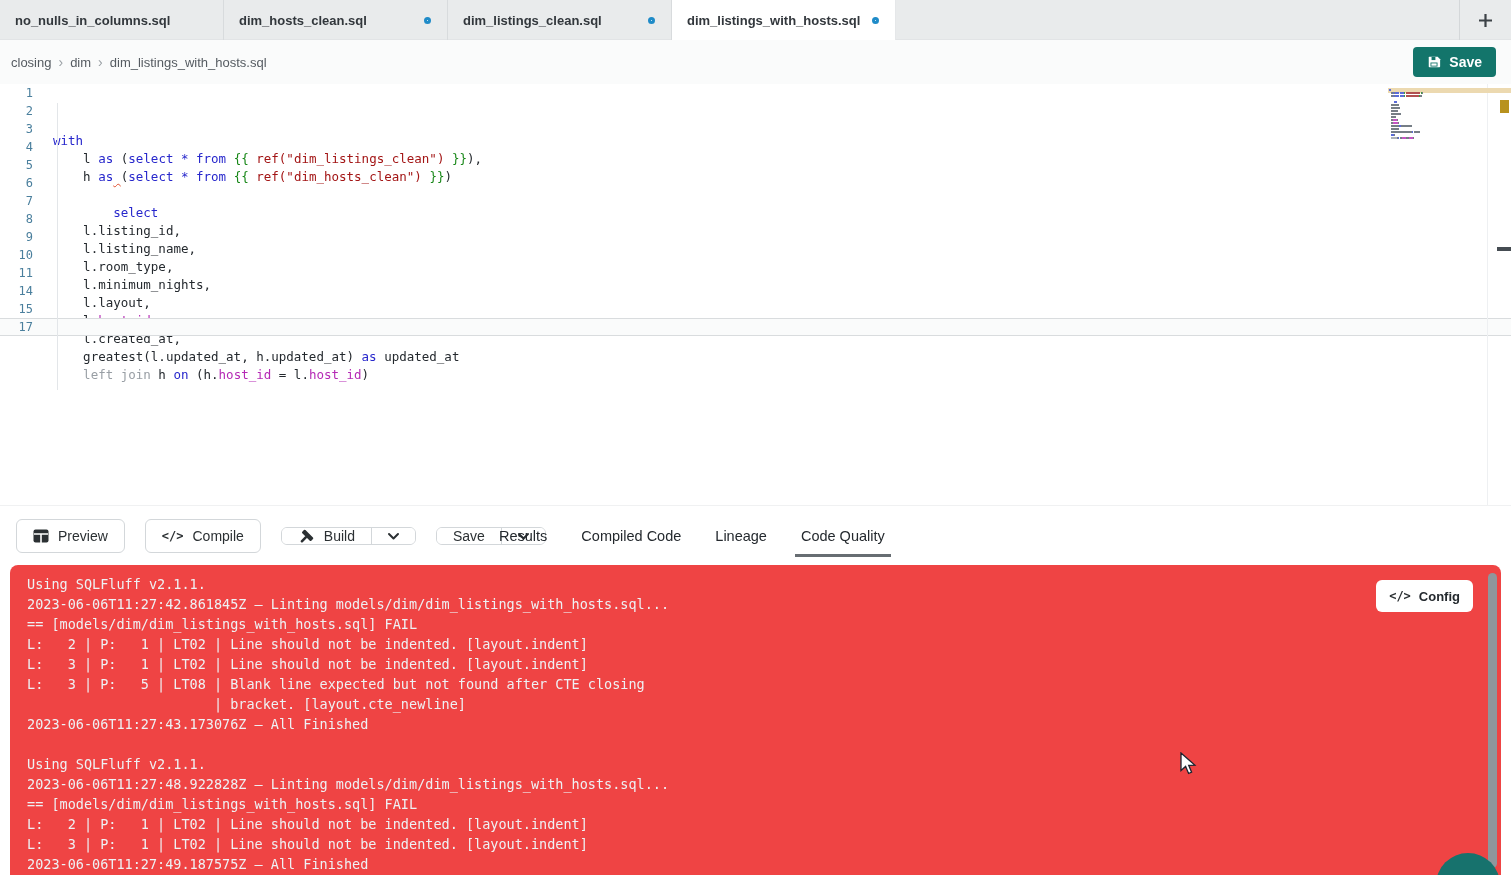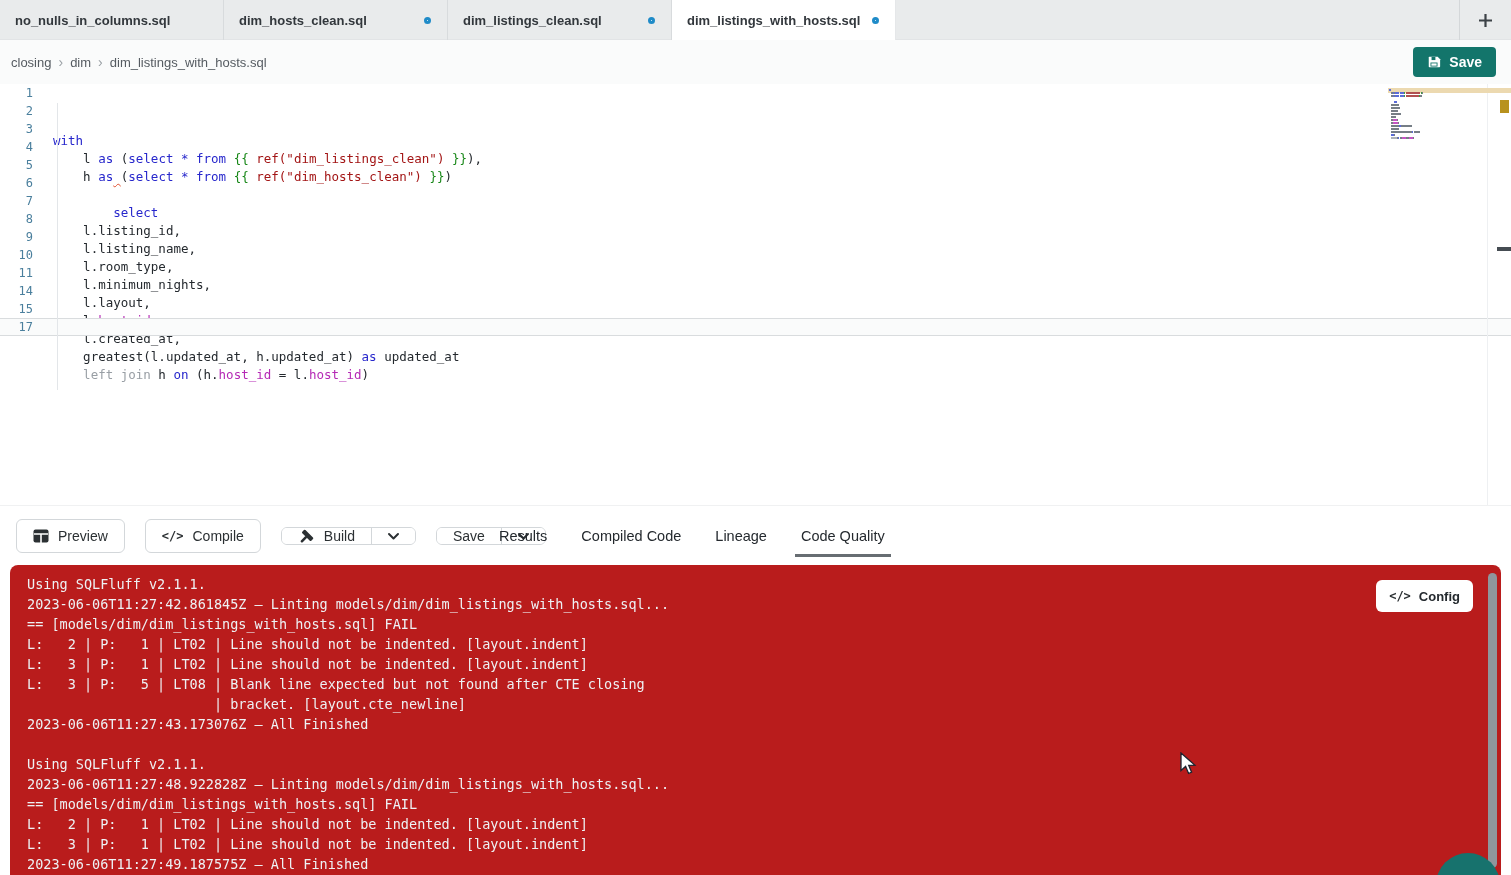--- a/index.html
+++ b/index.html
@@ -62,21 +62,21 @@
     cursor:pointer; border:none; background:#fff; font-family:"Liberation Sans", sans-serif; }
   .splitdrop { width:44px; display:flex; align-items:center; justify-content:center; border:none;
     border-left:1px solid #d3d7da; background:#fff; cursor:pointer; }
   .codeicon { font-family:"DejaVu Sans Mono", monospace; font-size:12px; font-weight:bold; color:#2b3033; }
   .ptabs { position:absolute; left:497px; top:0; height:60px; display:flex; gap:30px; align-items:center; }
   .ptab { position:relative; font-size:14.5px; color:#24292e; cursor:pointer; padding:0 2px; height:60px;
     display:flex; align-items:center; }
   .ptab.active::after { content:""; position:absolute; left:-4px; right:-4px; bottom:9px; height:3px; background:#676d72; }
 
   
-  .terminal { position:absolute; left:10px; top:565px; width:1491px; height:310px; background:#b91c1c;
+  .terminal { position:absolute; left:10px; top:565px; width:1491px; height:310px; background:#ef4444;
     border-radius:8px 8px 0 0; }
   .term-pre { margin:0; padding:9px 20px 0 17px; font-family:"DejaVu Sans Mono", monospace;
     font-size:13.5px; line-height:20px; color:#eef1f4; white-space:pre; }
   .configbtn { position:absolute; top:15px; right:28px; height:32px; padding:0 13px; background:#fff;
     border:none; border-radius:6px; display:flex; align-items:center; gap:8px; font-size:13px; font-weight:600;
     color:#24292e; cursor:pointer; font-family:"Liberation Sans", sans-serif; }
   .term-scrollbar { position:absolute; right:4px; top:8px; width:9px; height:298px; }
   .term-thumb { width:9px; height:295px; background:#8f969c; border-radius:5px; }
   .helpbubble { position:absolute; left:1436px; top:853px; width:64px; height:64px; border-radius:50%;
     background:#17726d; cursor:pointer; }

